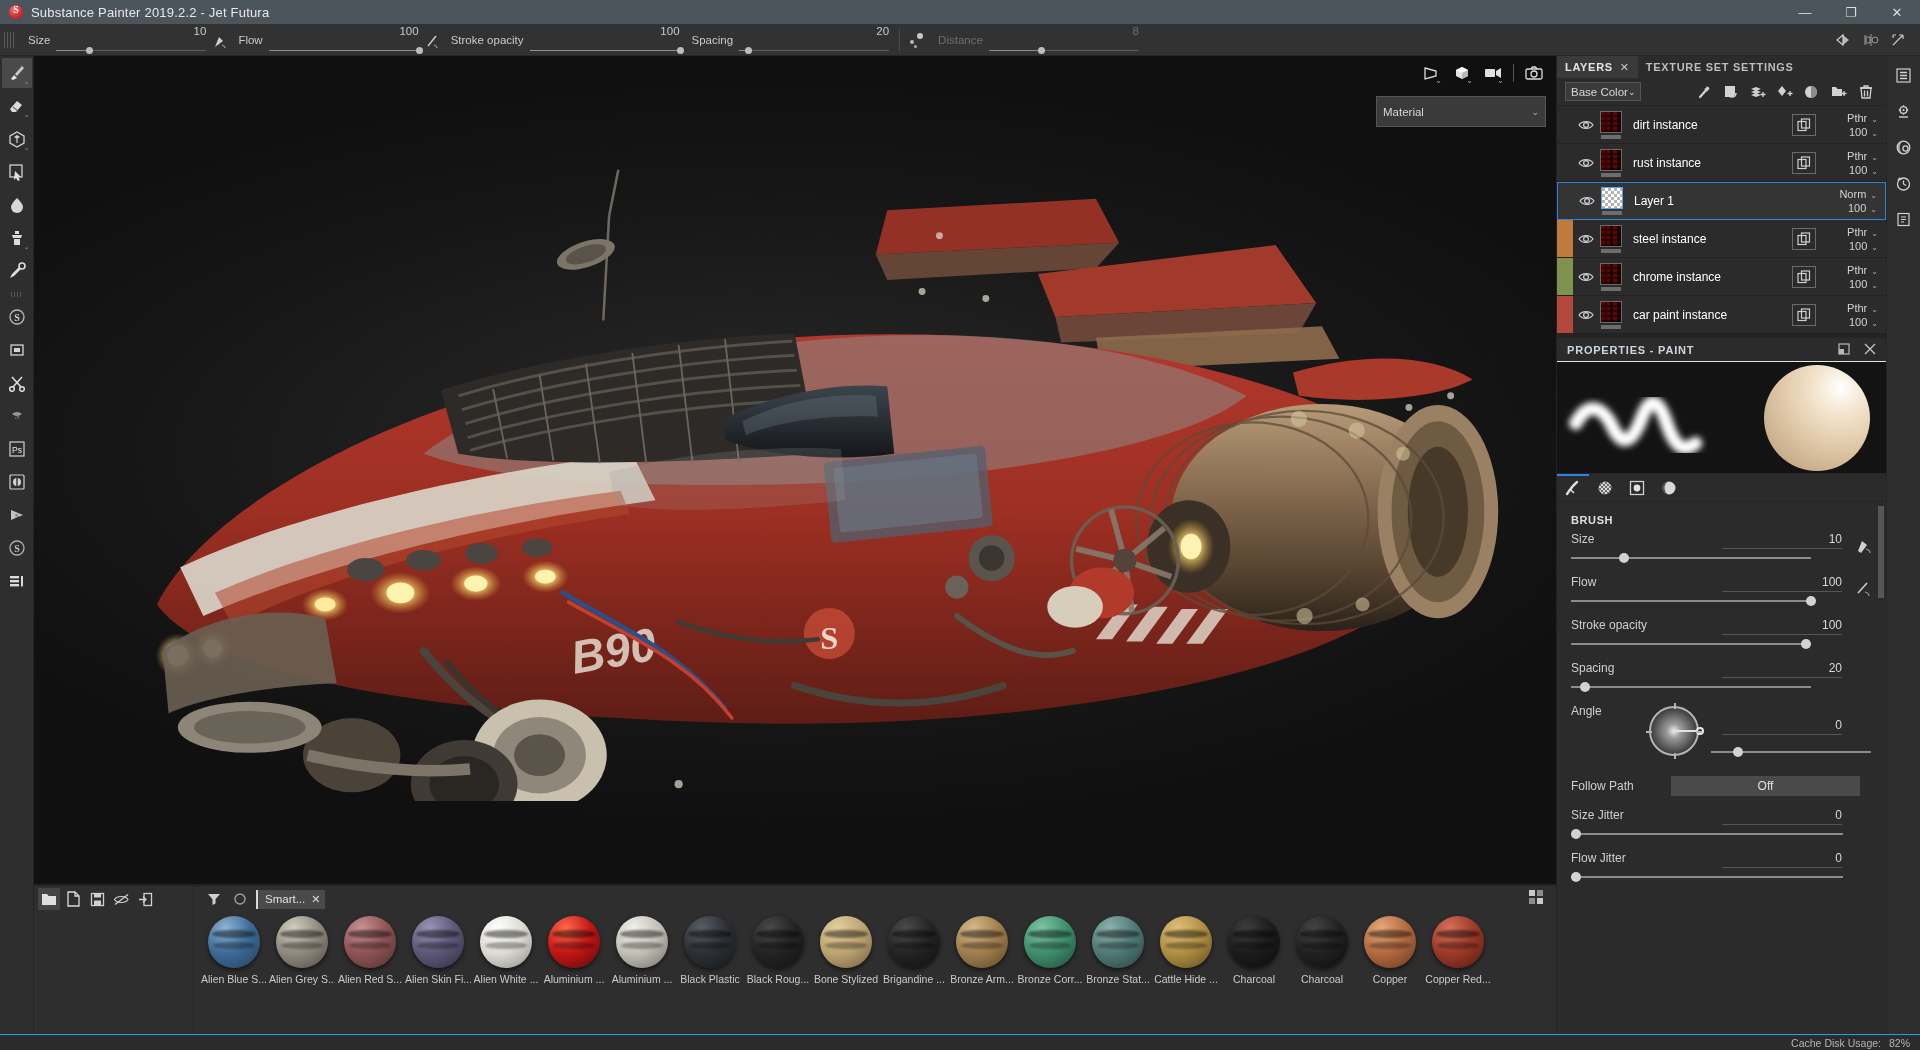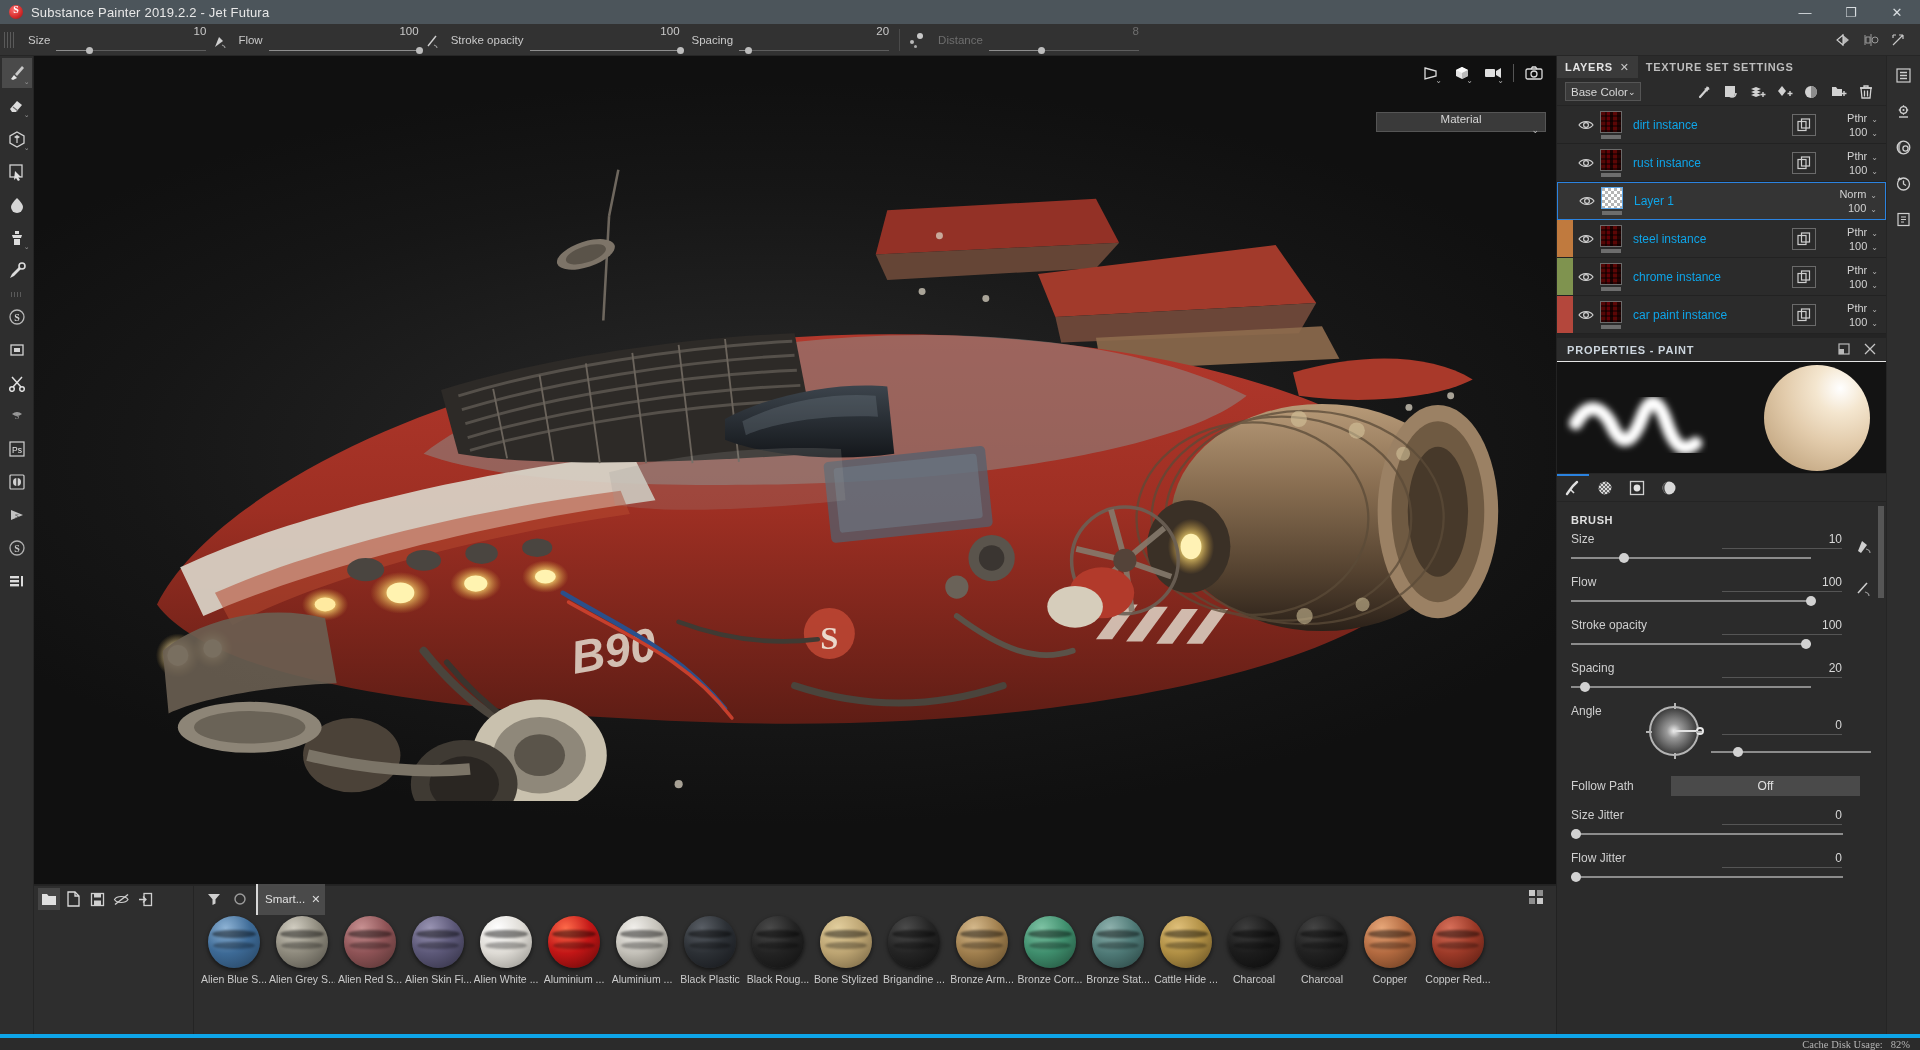--- a/index.html
+++ b/index.html
@@ -66,22 +66,22 @@
 
   
   .viewport{flex:1;position:relative;background:#1a1a1a;overflow:hidden;min-height:0;}
   .vp-canvas{position:absolute;inset:0;
      background:
       radial-gradient(ellipse 60% 45% at 48% 48%, #2a2a2a 0%, #161616 70%, #101010 100%);}
   .vp-toolbar{position:absolute;right:8px;top:6px;display:flex;align-items:center;gap:3px;z-index:6;}
   .vp-ico{width:28px;height:22px;display:flex;align-items:center;justify-content:center;color:#d6d6d6;position:relative;}
   .vp-ico .cv{position:absolute;right:3px;bottom:-1px;font-size:8px;color:#aaa;}
   .vp-sep{width:1px;height:18px;background:#555;margin:0 3px;}
-  .matsel{position:absolute;right:10px;top:56px;width:170px;height:20px;background:#3a3a3a;
-      border:1px solid #555;display:flex;align-items:center;padding:0 6px;font-size:11.5px;color:#d6d6d6;z-index:6;flex-direction:column;}
+  .matsel{position:absolute;right:10px;top:40px;width:170px;height:31px;background:#3a3a3a;
+      border:1px solid #555;display:flex;align-items:center;padding:0 6px;font-size:11.5px;color:#d6d6d6;z-index:6;}
   .matsel .cv{margin-left:auto;font-size:9px;color:#bbb;}
 
   
   .ship{position:absolute;left:2%;top:6%;width:96%;height:84%;}
   .ship svg{width:100%;height:100%;display:block;}
 
   
   .shelf{flex:0 0 150px;background:#2e2e2e;border-top:1px solid #222;display:flex;flex-direction:column;}
   .shelf-head{height:22px;display:flex;align-items:center;background:#2e2e2e;border-bottom:1px solid #272727;}
   .shelf-head .ttl{font-size:11px;font-weight:bold;letter-spacing:.7px;color:#d6d6d6;padding-left:10px;}
@@ -91,21 +91,21 @@
   .sl-icons{height:26px;display:flex;align-items:center;gap:2px;padding-left:4px;}
   .sl-ico{width:22px;height:22px;display:flex;align-items:center;justify-content:center;color:#cfcfcf;}
   .sl-ico.active{background:#454545;}
   .sl-list{flex:1;overflow:hidden;position:relative;padding-top:2px;}
   .sl-item{height:20px;display:flex;align-items:center;padding-left:22px;font-size:12px;color:#cecece;}
   .sl-item.sel{background:#2d2d2d;border:1px solid #2a7fd4;margin:0 6px 0 4px;padding-left:17px;}
   .sl-scroll{position:absolute;right:2px;top:28px;width:5px;height:46px;background:#5a5a5a;}
   .shelf-right{flex:1;display:flex;flex-direction:column;min-width:0;}
   .sr-bar{height:26px;display:flex;align-items:center;gap:6px;padding-left:10px;}
   .sr-ico{width:20px;height:20px;display:flex;align-items:center;justify-content:center;color:#c9c9c9;}
-  .chip{height:31px;background:#4a4a4a;border-left:2px solid #d8d8d8;display:flex;align-items:center;
+  .chip{height:19px;background:#4a4a4a;border-left:2px solid #d8d8d8;display:flex;align-items:center;
       padding:0 5px 0 7px;font-size:11.5px;color:#e0e0e0;gap:6px;}
   .chip .x{font-size:11px;color:#ddd;}
   .sr-search{font-size:12px;color:#7e7e7e;padding-left:6px;flex:1;}
   .sr-gridbtn{margin-left:auto;padding-right:12px;color:#cfcfcf;}
   .sr-items{flex:1;display:flex;align-items:flex-start;gap:0;padding:4px 0 0 6px;overflow:hidden;}
   .mat{width:68px;flex:0 0 68px;display:flex;flex-direction:column;align-items:center;}
   .mat .sph{width:52px;height:52px;border-radius:50%;position:relative;overflow:hidden;
       box-shadow:0 2px 4px rgba(0,0,0,.6);}
   .mat .sph:before{content:"";position:absolute;left:8%;top:26%;width:84%;height:16%;
       background:rgba(0,0,0,.45);border-radius:50%;filter:blur(1px);}
@@ -131,21 +131,21 @@
 
   .layers{flex:0 0 auto;}
   .layer{height:38px;display:flex;align-items:center;border-bottom:1px solid #222;position:relative;
       background:#2b2b2b;padding-left:0;}
   .layer.selected{background:#343434;border:1px solid #2b83e0;}
   .layer .mcolor{width:16px;height:100%;flex:0 0 16px;}
   .layer .eye{width:26px;display:flex;align-items:center;justify-content:center;flex:0 0 26px;color:#cfcfcf;}
   .layer .thumbwrap{width:24px;flex:0 0 24px;display:flex;flex-direction:column;align-items:center;}
   .layer .thumb{width:22px;height:22px;border:1px solid #6a6a6a;}
   .layer .tbar{width:20px;height:4px;background:#6d6d6d;margin-top:2px;}
-  .layer .lname{font-size:12px;color:#0ea5e9;padding-left:10px;white-space:nowrap;overflow:hidden;}
+  .layer .lname{font-size:12px;color:#ffffff;padding-left:10px;white-space:nowrap;overflow:hidden;}
   .layer .instico{margin-left:auto;width:24px;height:22px;display:flex;align-items:center;justify-content:center;
       border:1px solid #6a6a6a;color:#cfcfcf;margin-right:8px;flex:0 0 24px;}
   .layer .blendcol{width:62px;flex:0 0 62px;display:flex;flex-direction:column;align-items:flex-end;
       padding-right:8px;gap:2px;}
   .layer .bl{font-size:11px;color:#d2d2d2;display:flex;align-items:flex-end;gap:4px;}
   .layer .bl .cv{font-size:8px;color:#b0b0b0;}
 
   
   .props{flex:1;display:flex;flex-direction:column;border-top:4px solid #242424;min-height:0;}
   .props-head{height:24px;display:flex;align-items:center;background:#2b2b2b;border-bottom:1px solid #e5e5e5;}
@@ -181,21 +181,21 @@
       font-size:12px;color:#e0e0e0;margin-right:12px;}
   .vscroll{position:absolute;right:2px;top:4px;width:6px;height:92px;background:#565656;}
 
   
   .rightrail{width:34px;flex:0 0 34px;background:#2e2e2e;display:flex;flex-direction:column;
       align-items:center;padding-top:4px;border-left:1px solid #252525;}
   .rr-btn{width:28px;height:30px;display:flex;align-items:center;justify-content:center;color:#cfcfcf;margin-bottom:6px;}
 
   
   .statusbar{height:16px;flex:0 0 16px;background:#2b2b2b;display:flex;align-items:center;
-      justify-content:flex-end;border-top:4px solid #0ea5e9;padding-right:10px;gap:8px;font-family:Liberation Serif, serif;}
+      justify-content:flex-end;border-top:1px solid #0ea5e9;padding-right:10px;gap:8px;}
   .statusbar span{font-size:10.5px;color:#b5b5b5;}
   .hdiv{height:1px;background:#242424;}
 </style>
 </head>
 <body>
 
 <div class="app">
 
   <div class="titlebar">
     <div class="tb-logo"></div>

